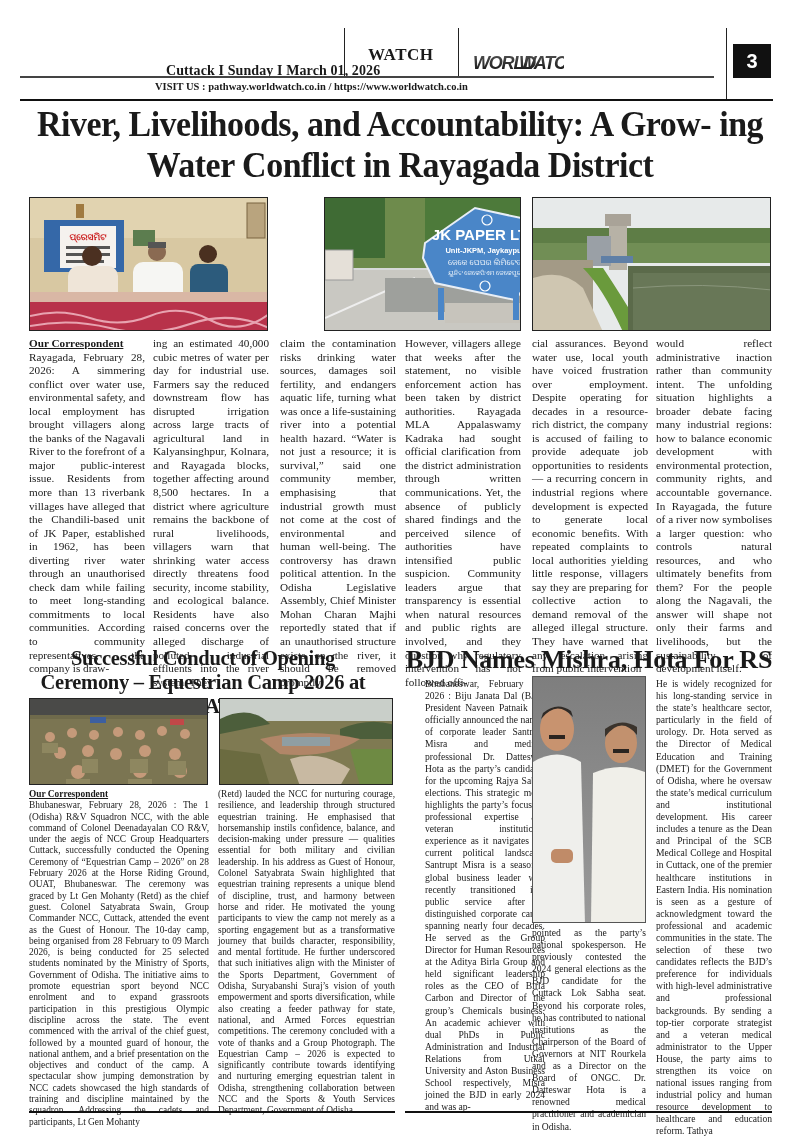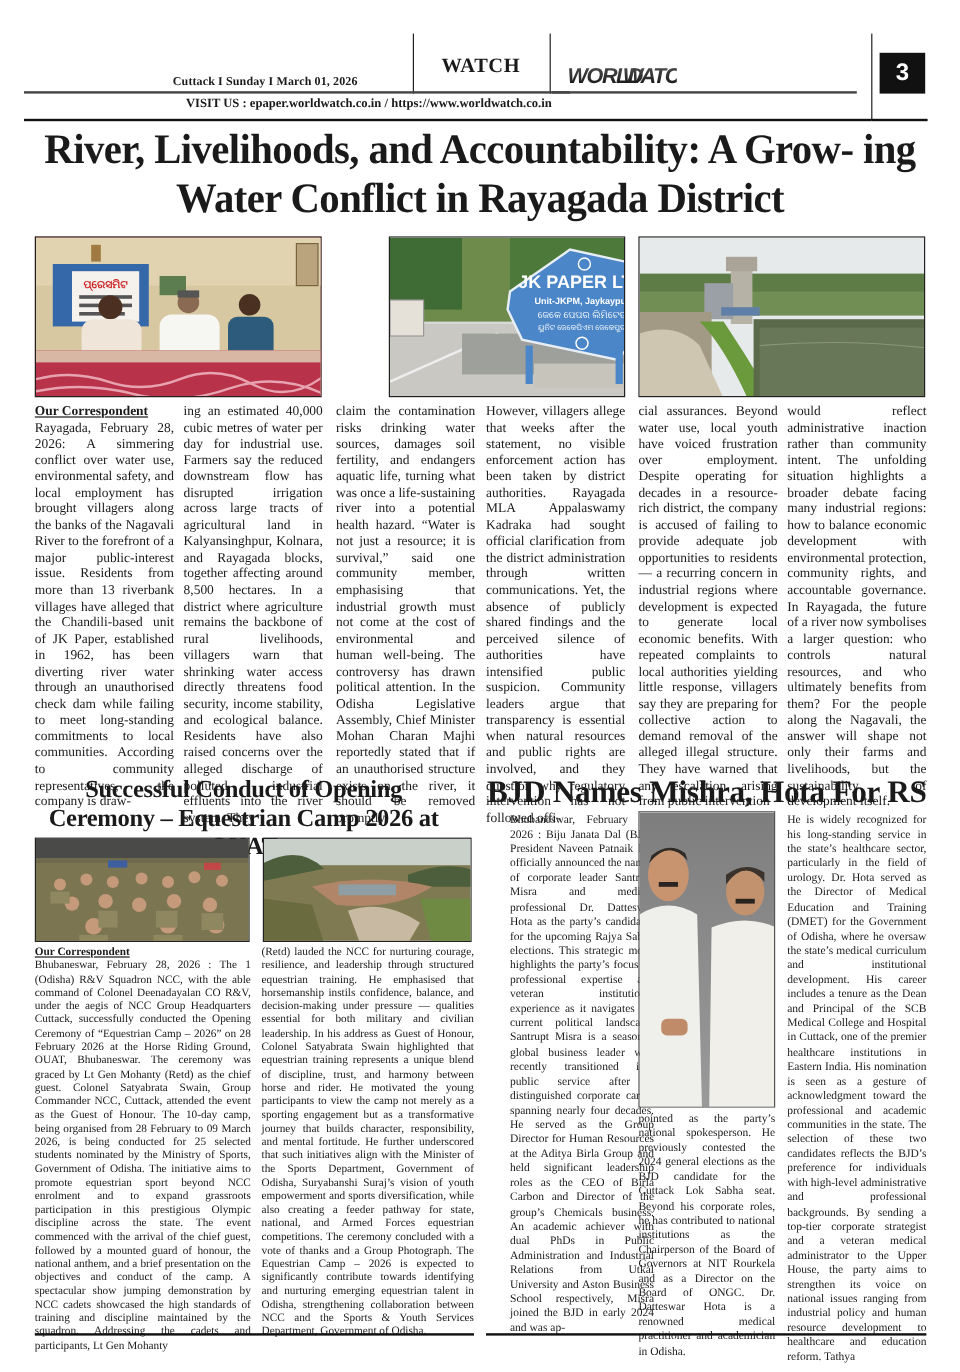--- a/index.html
+++ b/index.html
@@ -1,21 +1,21 @@
 <!DOCTYPE html>
 <html><head>
   <meta charset="utf-8">
   <style>
     * { box-sizing: border-box; margin: 0; padding: 0; }
     html, body { width: 800px; height: 1143px; background: #ffffff; overflow: hidden; }
     body { position: relative; font-family: "Liberation Serif", serif; color: #1a1a1a; }
 
     
     .masthead { position: absolute; left: 0; top: 0; width: 800px; height: 100px; }
-    .mh-date { position: absolute; left: 144px; top: 63px; font-size: 10px; font-weight: bold; letter-spacing: 0.1px; }
+    .mh-date { position: absolute; left: 166px; top: 63px; font-size: 14px; font-weight: bold; letter-spacing: 0.1px; }
     .mh-vline { position: absolute; background: #222; width: 1px; }
     .mh-edition { position: absolute; left: 368px; top: 45px; font-size: 17px; font-weight: bold; letter-spacing: 0.5px; }
     .hline1 { position: absolute; left: 20px; top: 76px; width: 455px; height: 2px; background: #444; }
     .visit { position: absolute; left: 155px; top: 81px; font-size: 10.5px; font-weight: bold; }
     .hline2 { position: absolute; left: 20px; top: 99px; width: 753px; height: 2px; background: #111; }
     .page-num { position: absolute; left: 733px; top: 44px; width: 38px; height: 34px; background: #111; color: #fff; font-family: "Liberation Sans", sans-serif; font-weight: bold; font-size: 20px; display: flex; align-items: center; justify-content: center; }
     .right-vline { position: absolute; left: 726px; top: 28px; width: 1px; height: 72px; background: #222; }
 
     
     .main-headline { position: absolute; left: 20px; top: 104px; width: 760px; text-align: center; font-size: 35px; line-height: 41px; font-weight: bold; letter-spacing: -0.5px; transform: scaleX(0.97); }
@@ -47,21 +47,21 @@
             <stop offset="1" stop-color="#111"></stop>
         </linearGradient>
       </defs>
       <text x="1" y="20" font-family="Liberation Sans, sans-serif" font-weight="bold" font-size="18" fill="url(#lg)" letter-spacing="-1.2" font-style="italic">WORLD</text>
       <text x="47" y="20" font-family="Liberation Sans, sans-serif" font-weight="bold" font-size="18" fill="url(#lg)" letter-spacing="-1.2" font-style="italic">WATCH</text>
     </svg>
   </div>
 
   <div class="hline1"></div>
   <div style="position:absolute; left:460px; top:76px; width:254px; height:2px; background:#444;"></div>
-  <div class="visit">VISIT US : epaper.worldwatch.co.in / https://www.worldwatch.co.in</div>
+  <div class="visit">VISIT US : pathway.worldwatch.co.in / https://www.worldwatch.co.in</div>
   <div class="right-vline"></div>
   <div class="page-num">3</div>
   <div class="hline2" style="width:706px;"></div>
   <div style="position:absolute; left:726px; top:99px; width:47px; height:2px; background:#111;"></div>
 </div>
 
 <h1 class="main-headline">River, Livelihoods, and Accountability: A Grow- ing Water Conflict in Rayagada District</h1>
 
 <div class="photo" style="left:29px; top:197px; width:239px; height:134px; background:#fca5a5;">
   <svg width="239" height="134" viewBox="0 0 239 134">

